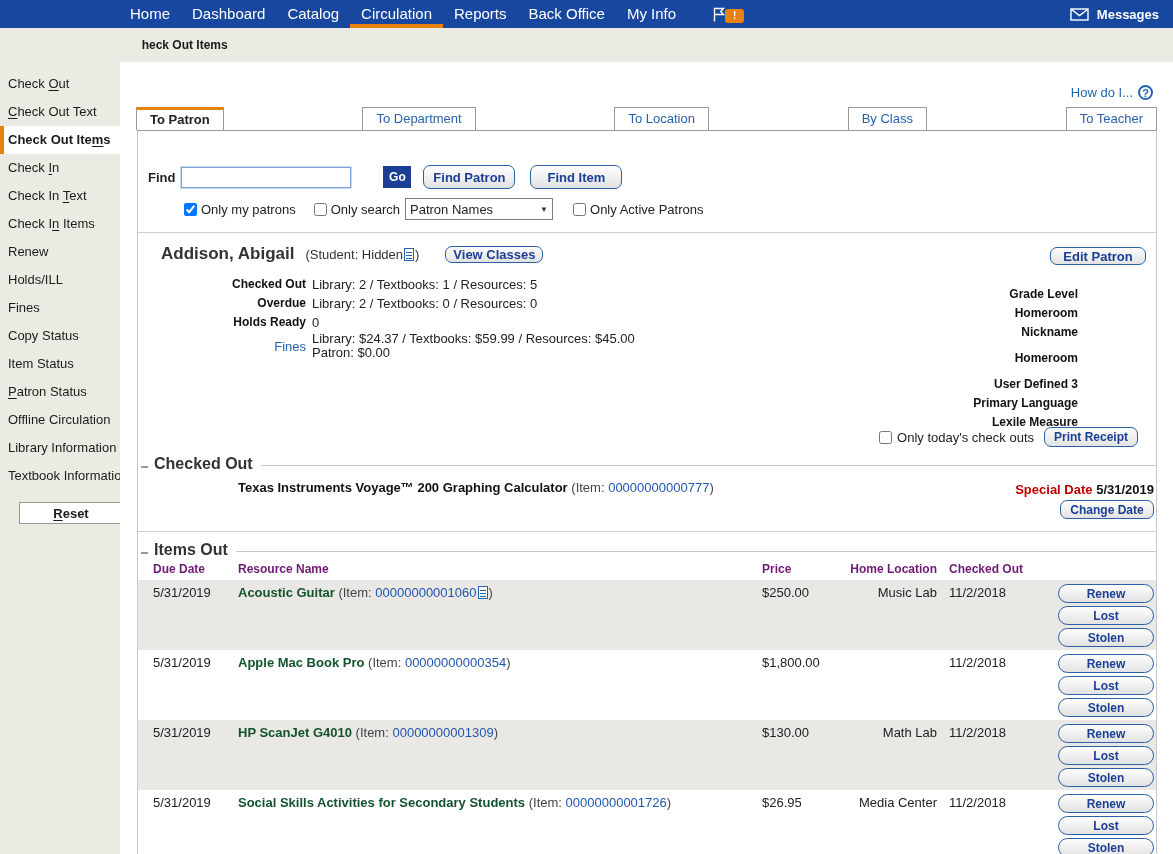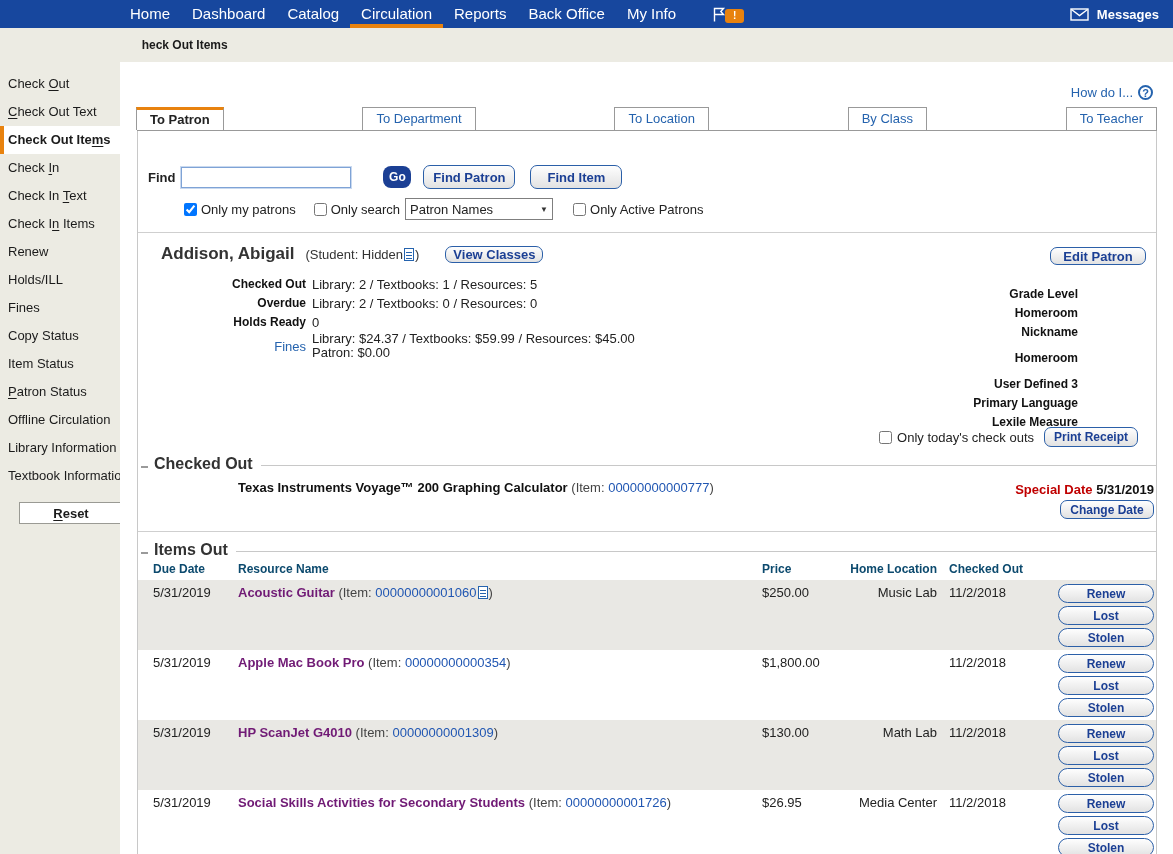--- a/index.html
+++ b/index.html
@@ -52,21 +52,21 @@
   .panel { border-left:1px solid #C8C8C8; border-right:1px solid #C8C8C8; flex:1; min-height:0;
     position:relative; overflow:hidden; }
 
   
   .find-sec { padding:34px 0 12px 10px; border-bottom:1px solid #CFCFCF; }
   .find-row { display:flex; align-items:center; height:24px; }
   .find-label { font-size:13px; font-weight:bold; margin-right:6px; }
   .find-input { width:170px; height:21px; border:1px solid #7FA3D6; outline:1px solid #C9D9EF;
     font-family:inherit; font-size:13px; padding:0 4px; }
   .go-btn { margin-left:32px; width:28px; height:22px; background:#1B3F94; color:#fff; border:none;
-    border-radius:8px; font-family:inherit; font-size:12px; font-weight:bold; cursor:pointer; }
+    border-radius:0; font-family:inherit; font-size:12px; font-weight:bold; cursor:pointer; }
   .btn { display:inline-flex; align-items:center; justify-content:center; border:1px solid #2B5FA8;
     border-radius:7px; background:linear-gradient(#FEFEFE,#E2E2E2); color:#1B3F94; font-weight:bold;
     font-size:13px; font-family:inherit; cursor:pointer; white-space:nowrap; }
   .find-patron-btn { margin-left:12px; width:92px; height:24px; }
   .find-item-btn { margin-left:15px; width:92px; height:24px; }
   .check-row { margin-top:9px; margin-left:36px; display:flex; align-items:center; font-size:13px; }
   .check-row input { width:13px; height:13px; margin-right:4px; }
   .gap18 { margin-left:18px; }
   .select-box { margin-left:5px; width:148px; height:22px; border:1px solid #7f7f7f; background:#fff;
     display:inline-flex; align-items:center; font-size:13px; padding:0 4px; cursor:pointer; }
@@ -106,32 +106,32 @@
   .co-row { position:relative; margin-top:6px; height:52px; padding-left:100px; font-size:13px;
     border-bottom:1px solid #CFCFCF; }
   .co-name { font-weight:bold; color:#111; }
   .muted { color:#444; }
   a.ilink { color:#2056B2; text-decoration:none; cursor:pointer; }
   .special { position:absolute; top:2px; right:2px; font-size:13px; font-weight:bold; color:#111; }
   .special .red { color:#C00000; }
   .change-date-btn { position:absolute; top:20px; right:2px; width:94px; height:19px; font-size:12px; }
 
   
-  .tbl-head { position:relative; height:18px; margin-top:2px; font-size:12px; font-weight:bold; color:#0c4a6e; }
+  .tbl-head { position:relative; height:18px; margin-top:2px; font-size:12px; font-weight:bold; color:#701a75; }
   .tbl-row { position:relative; height:70px; font-size:13px; }
   .tbl-row.shade { background:#E9E8E4; }
   .cell { position:absolute; top:5px; }
   .c-due { left:15px; width:80px; }
   .c-name { left:100px; width:515px; }
   .c-price { left:624px; width:95px; }
   .c-home { left:659px; width:140px; text-align:right; }
   .c-co { left:811px; width:95px; }
   .c-actions { position:absolute; top:4px; right:2px; width:96px; display:flex; flex-direction:column; gap:3px; }
   .row-btn { width:96px; height:19px; font-size:12px; border-radius:10px; }
-  .res-name { font-weight:bold; color:#701a75; }
+  .res-name { font-weight:bold; color:#14532d; }
 
   .doc-icon { display:inline-block; width:10px; height:13px; border:1px solid #2563AE; background:#fff;
     position:relative; vertical-align:-2px; margin:0 1px; }
   .doc-icon::before { content:""; position:absolute; left:1px; right:1px; top:3px; height:1px;
     background:#2563AE; box-shadow:0 3px 0 #2563AE, 0 6px 0 #2563AE; }
   u { text-underline-offset:2px; }
 </style>
 </head>
 <body>
 

